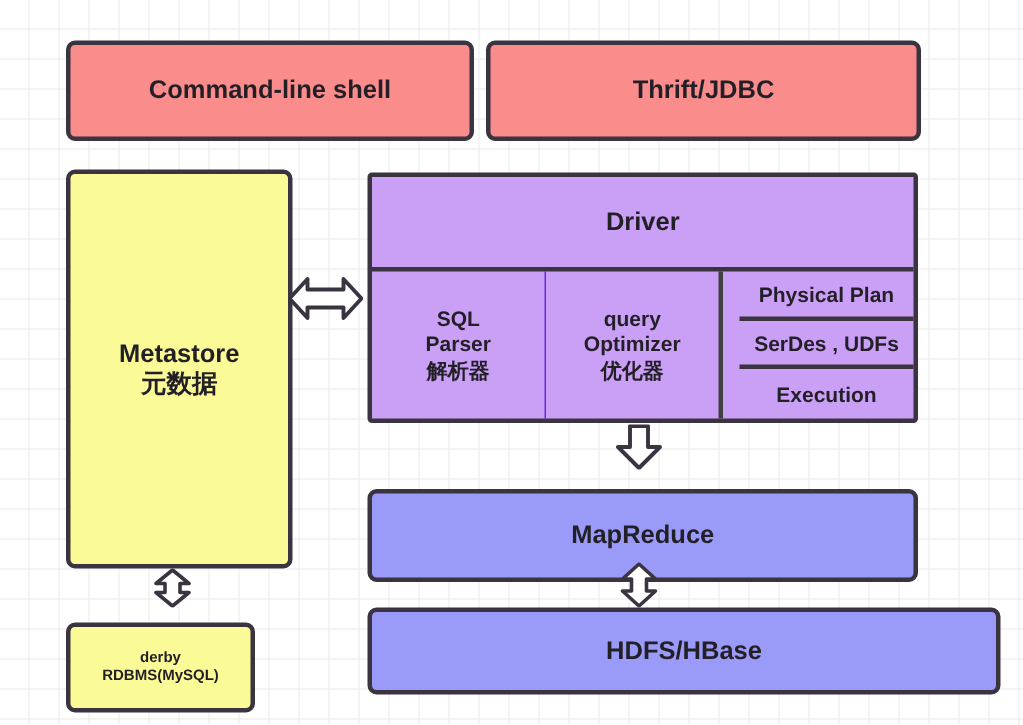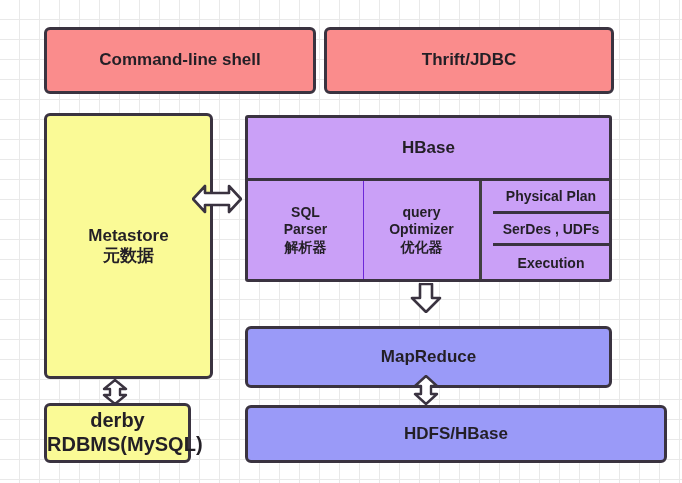--- a/index.html
+++ b/index.html
@@ -43,22 +43,22 @@
   }
   .pink  { background-color: #fa8c8c; }
   .yellow{ background-color: #fafa96; }
   .blue  { background-color: #9a9af8; }
 
   
   #cli-box    { left: 44px;  top: 27px;  width: 272px; height: 67px; font-size: 17px; }
   #thrift-box { left: 324px; top: 27px;  width: 290px; height: 67px; font-size: 17px; text-align: center; }
 
   
-  #metastore-box { left: 44px; top: 113px; width: 169px; height: 266px; font-size: 17px; }
-  #derby-box     { left: 44px; top: 403px; width: 147px; height: 60px;  font-size: 20px; }
+  #metastore-box { left: 44px; top: 113px; width: 151px; height: 266px; font-size: 17px; }
+  #derby-box     { left: 44px; top: 415px; width: 126px; height: 60px;  font-size: 10px; }
 
   
   #driver-group {
     position: absolute;
     left: 245px;
     top: 115px;
     width: 367px;
     height: 167px;
     box-sizing: border-box;
     border: 3px solid #3a3340;
@@ -149,21 +149,21 @@
   </div>
 
   <div class="box yellow" id="derby-box">
     <div class="lines">
       <div>derby</div>
       <div>RDBMS(MySQL)</div>
     </div>
   </div>
 
   <div id="driver-group">
-    <div id="driver-title">HBase</div>
+    <div id="driver-title">Driver</div>
     <div id="driver-columns">
 
       <div class="driver-col" id="col-parser">
         <div>
           <div>SQL</div>
           <div>Parser</div>
           <div>解析器</div>
         </div>
       </div>
 

